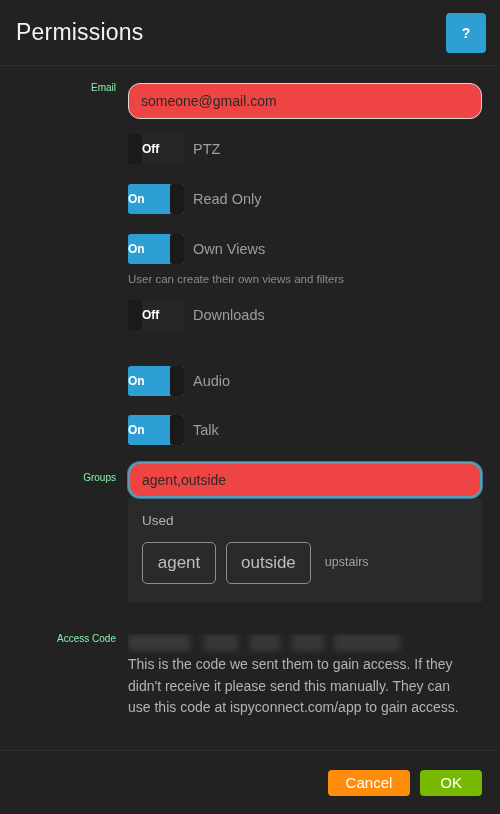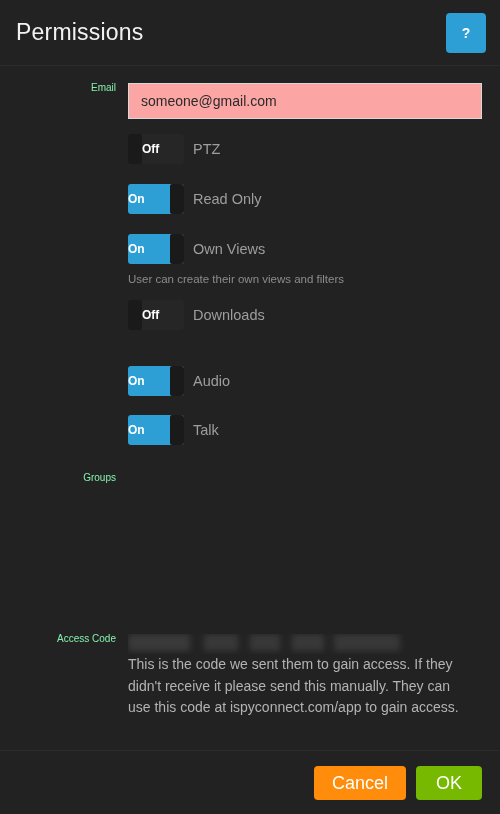--- a/index.html
+++ b/index.html
@@ -77,23 +77,23 @@
     color: #86efac;
     font-size: 10px;
     line-height: 1;
   }
   .field { flex: 1 1 auto; padding-right: 18px; }
 
   
   .text-input {
     width: 100%;
     height: 36px;
-    background: #fca5a5;
+    background: #ef4444;
     border: 1px solid #d8d8d8;
-    border-radius: 0;
+    border-radius: 12px;
     color: #2a2a2a;
     font-family: "Liberation Sans", sans-serif;
     font-size: 14px;
     padding: 0 12px;
     outline: none;
   }
   .text-input.focused {
     border: 2px solid #5b9bb5;
     box-shadow: 0 0 0 1px #3d7c96;
   }
@@ -225,27 +225,27 @@
     height: 64px;
     border-top: 1px solid #2c2c2c;
     display: flex;
     align-items: center;
     justify-content: flex-end;
     gap: 10px;
     padding-right: 18px;
     background: #222222;
   }
   .btn {
-    height: 34px;
+    height: 26px;
     min-width: 52px;
     border: none;
     border-radius: 4px;
     color: #ffffff;
     font-family: "Liberation Sans", sans-serif;
-    font-size: 18px;
+    font-size: 15px;
     cursor: pointer;
     padding: 0 18px;
     line-height: 1;
   }
   .btn-cancel { background: #ff8c0a; }
   .btn-ok     { background: #76b900; padding: 0 20px; }
 </style>
 </head>
 <body>
 
@@ -339,20 +339,32 @@
             <span class="knob"></span>
             <span class="state">On</span>
           </div>
           <span class="toggle-label">Talk</span>
         </div>
       </div>
     </div>
 
     <div class="row" style="top:396px;">
       <div class="lbl" style="padding-top:11px;">Groups</div>
+      <div class="field">
+        <input class="text-input focused" type="text" value="agent,outside" style="">
+
+        <div class="used-panel">
+          <div class="used-title">Used</div>
+          <div class="chips">
+            <div class="chip">agent</div>
+            <div class="chip">outside</div>
+            <div class="chip-plain">upstairs</div>
+          </div>
+        </div>
+      </div>
     </div>
 
     <div class="row" style="top:568px;">
       <div class="lbl">Access Code</div>
       <div class="field">
         <div class="access-code-wrap">
           <div class="access-code"></div>
         </div>
         <div class="access-hint">This is the code we sent them to gain access. If they didn't receive it please send this manually. They can use this code at ispyconnect.com/app to gain access.</div>
       </div>

